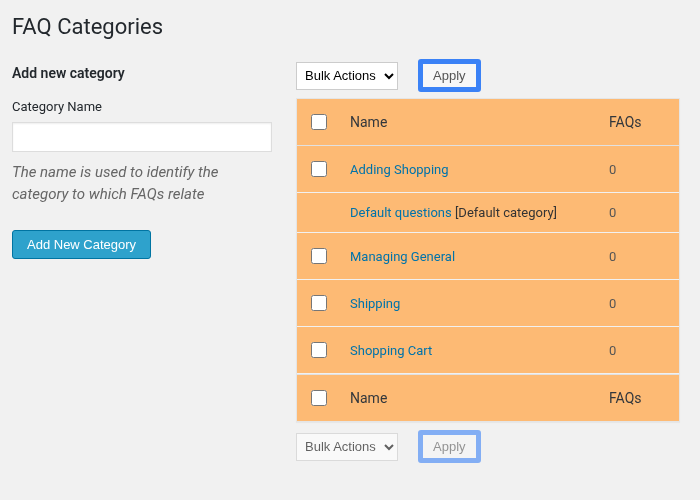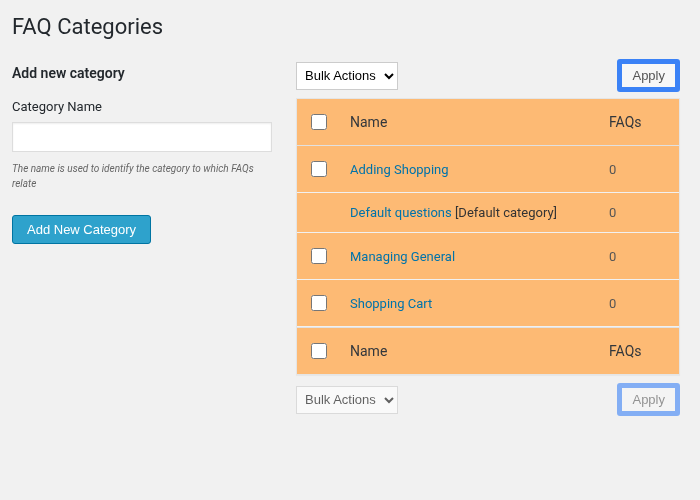--- a/index.html
+++ b/index.html
@@ -40,35 +40,35 @@
     height: 30px;
     border: 1px solid #ddd;
     background: #fff;
     box-shadow: inset 0 1px 2px rgba(0,0,0,0.07);
     padding: 4px 8px;
     font-size: 13px;
   }
   .description {
     font-style: italic;
     color: #666;
-    font-size: 10px;
+    font-size: 15px;
     line-height: 1.45;
     margin: 10px 0 24px 0;
   }
   .button-primary {
     display: inline-block;
     background: #2ea2cc;
     border: 1px solid #0074a2;
     color: #fff;
     font-size: 13px;
     padding: 6px 14px;
     border-radius: 3px;
     cursor: pointer;
   }
-  .tablenav { display: flex; align-items: center; gap: 20px; margin-bottom: 6px; justify-content: space-between; }
+  .tablenav { display: flex; align-items: center; gap: 20px; margin-bottom: 6px; }
   .select {
     height: 28px;
     border: 1px solid #ccc;
     background: #fff;
     font-size: 13px;
     padding: 2px 4px;
   }
   .button {
     background: #f7f7f7;
     border: 5px solid #3b82f6;
@@ -152,20 +152,25 @@
               <td><a href="#" class="row-link">Default questions</a><span class="row-default"> [Default category]</span></td>
               <td class="faq-col">0</td>
             </tr>
             <tr>
               <td class="check-col"><input type="checkbox" style=""></td>
               <td><a href="#" class="row-link">Managing General</a></td>
               <td class="faq-col">0</td>
             </tr>
             <tr>
               <td class="check-col"><input type="checkbox" style=""></td>
+              <td><a href="#" class="row-link">Shipping</a></td>
+              <td class="faq-col">0</td>
+            </tr>
+            <tr>
+              <td class="check-col"><input type="checkbox" style=""></td>
               <td><a href="#" class="row-link">Shopping Cart</a></td>
               <td class="faq-col">0</td>
             </tr>
           </tbody>
         <tfoot>
           <tr>
             <th class="check-col"><input type="checkbox" style=""></th>
             <th>Name</th>
             <th class="faq-col">FAQs</th>
           </tr>

